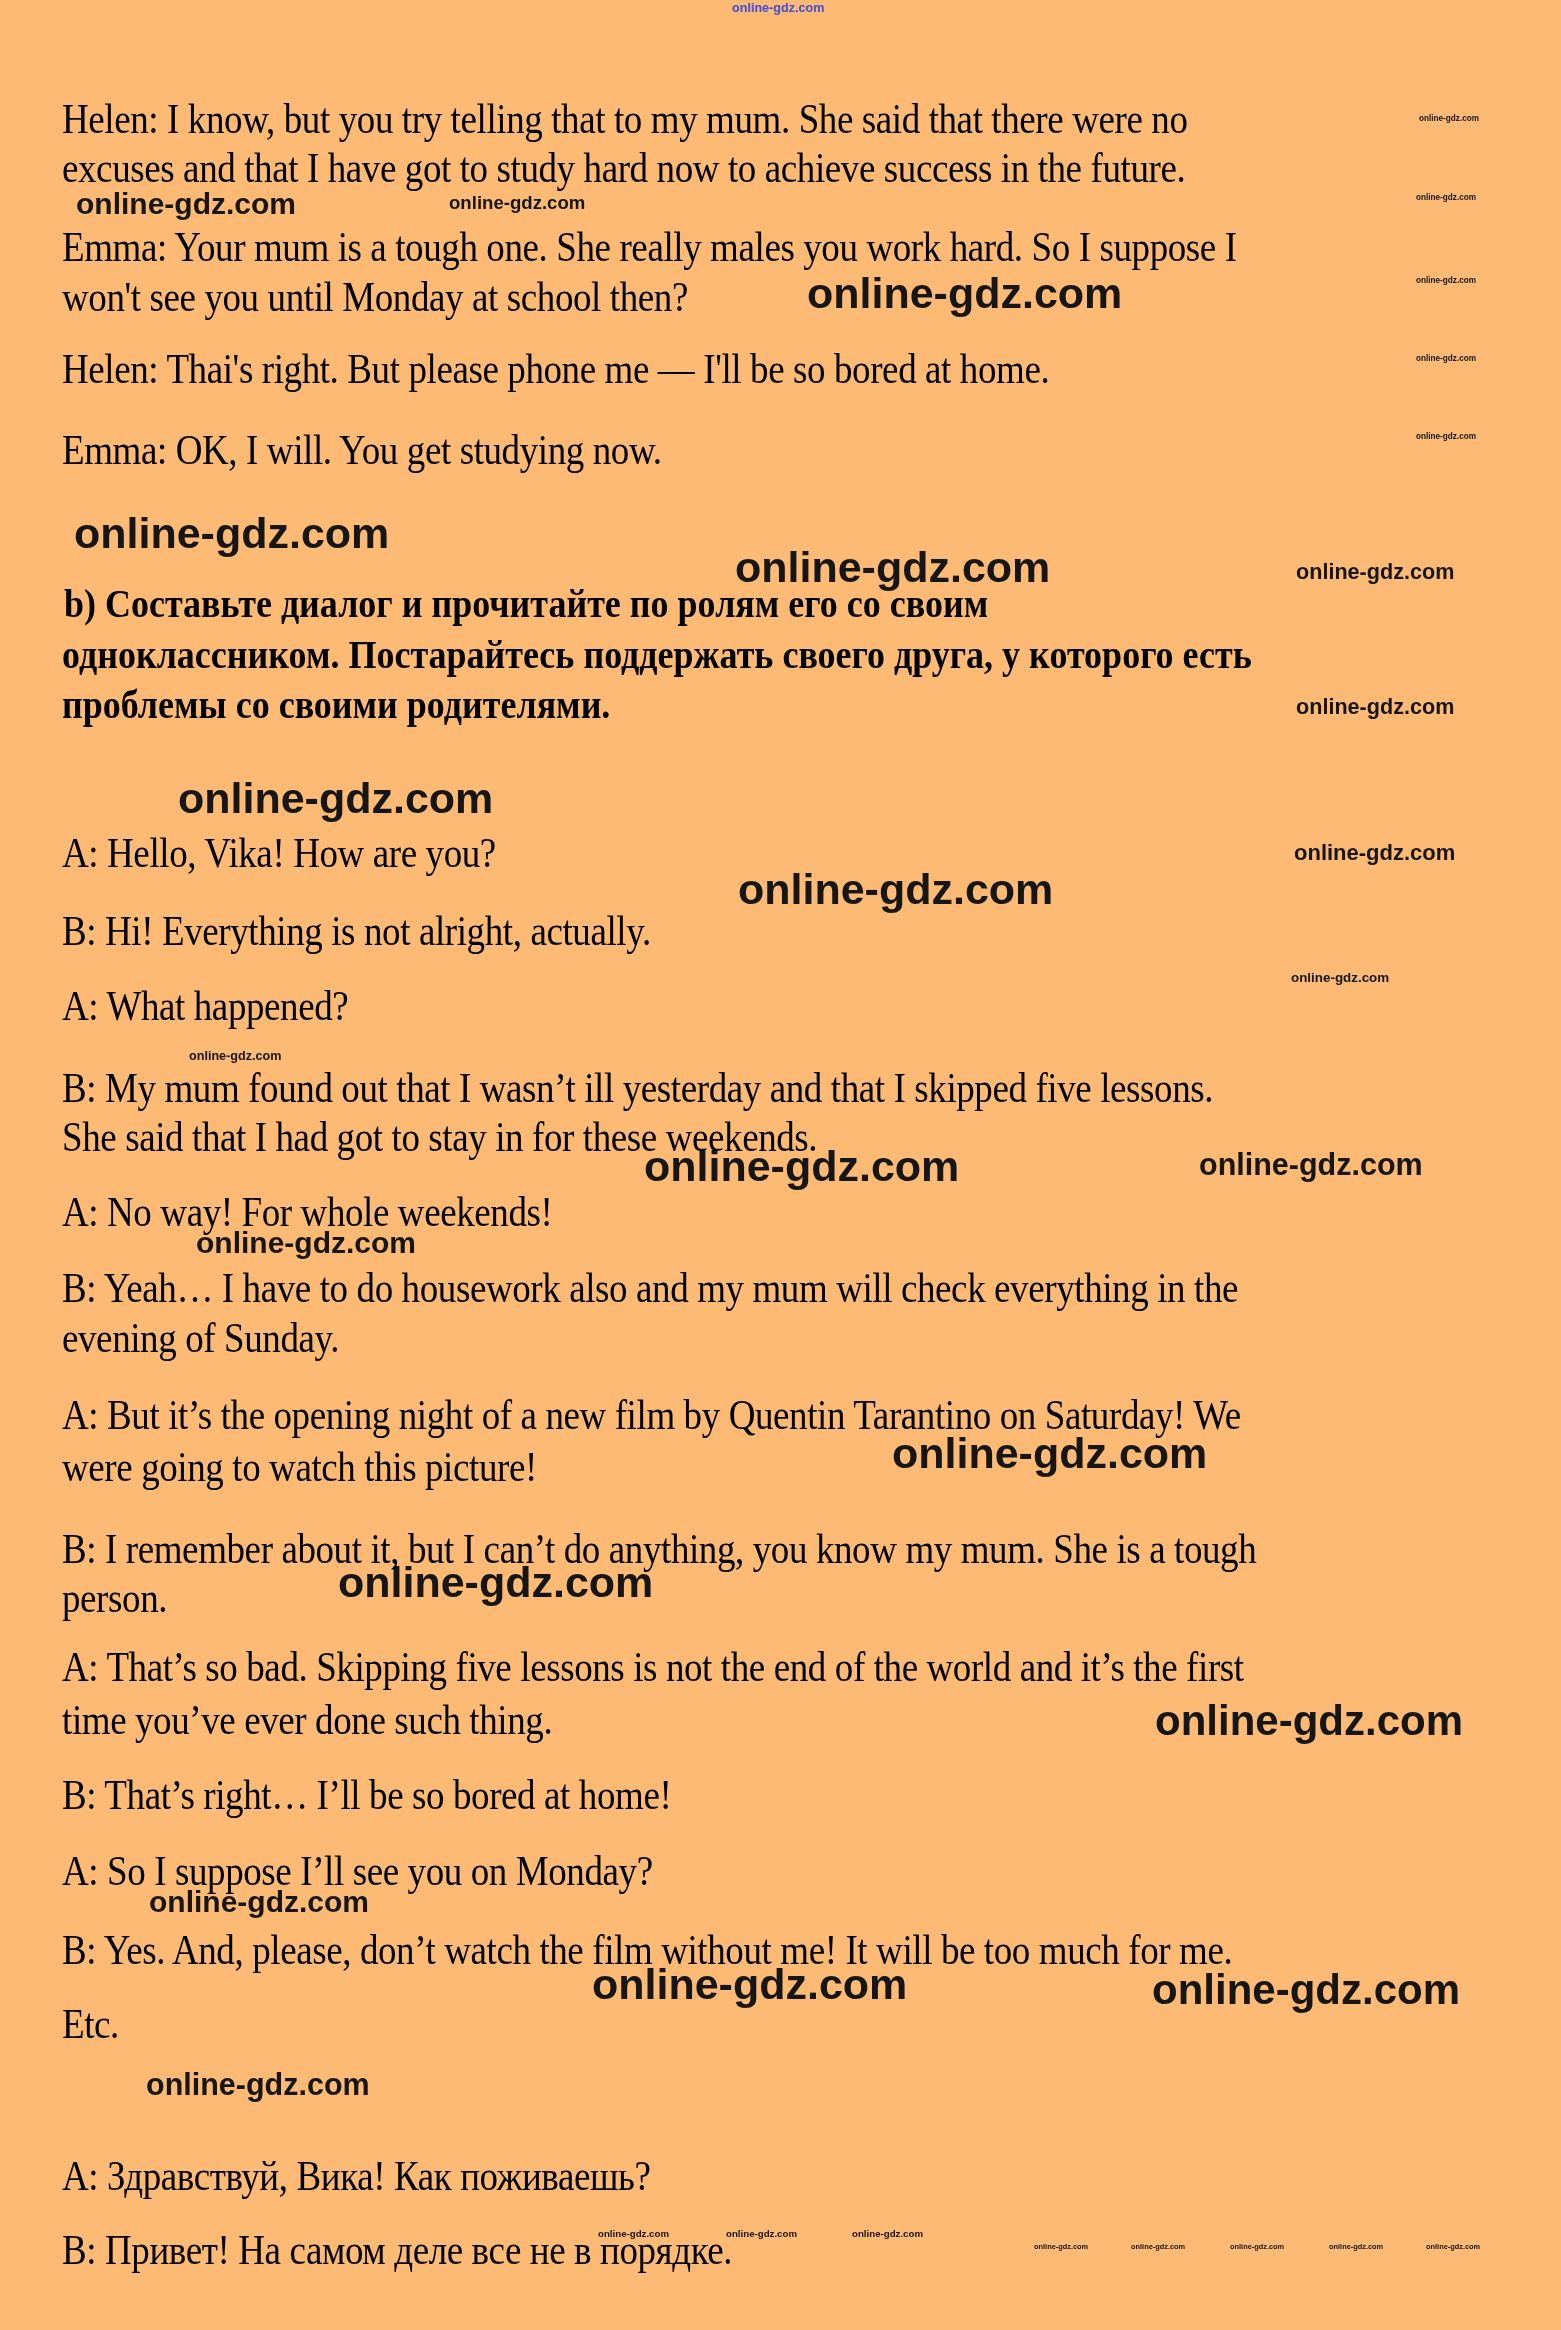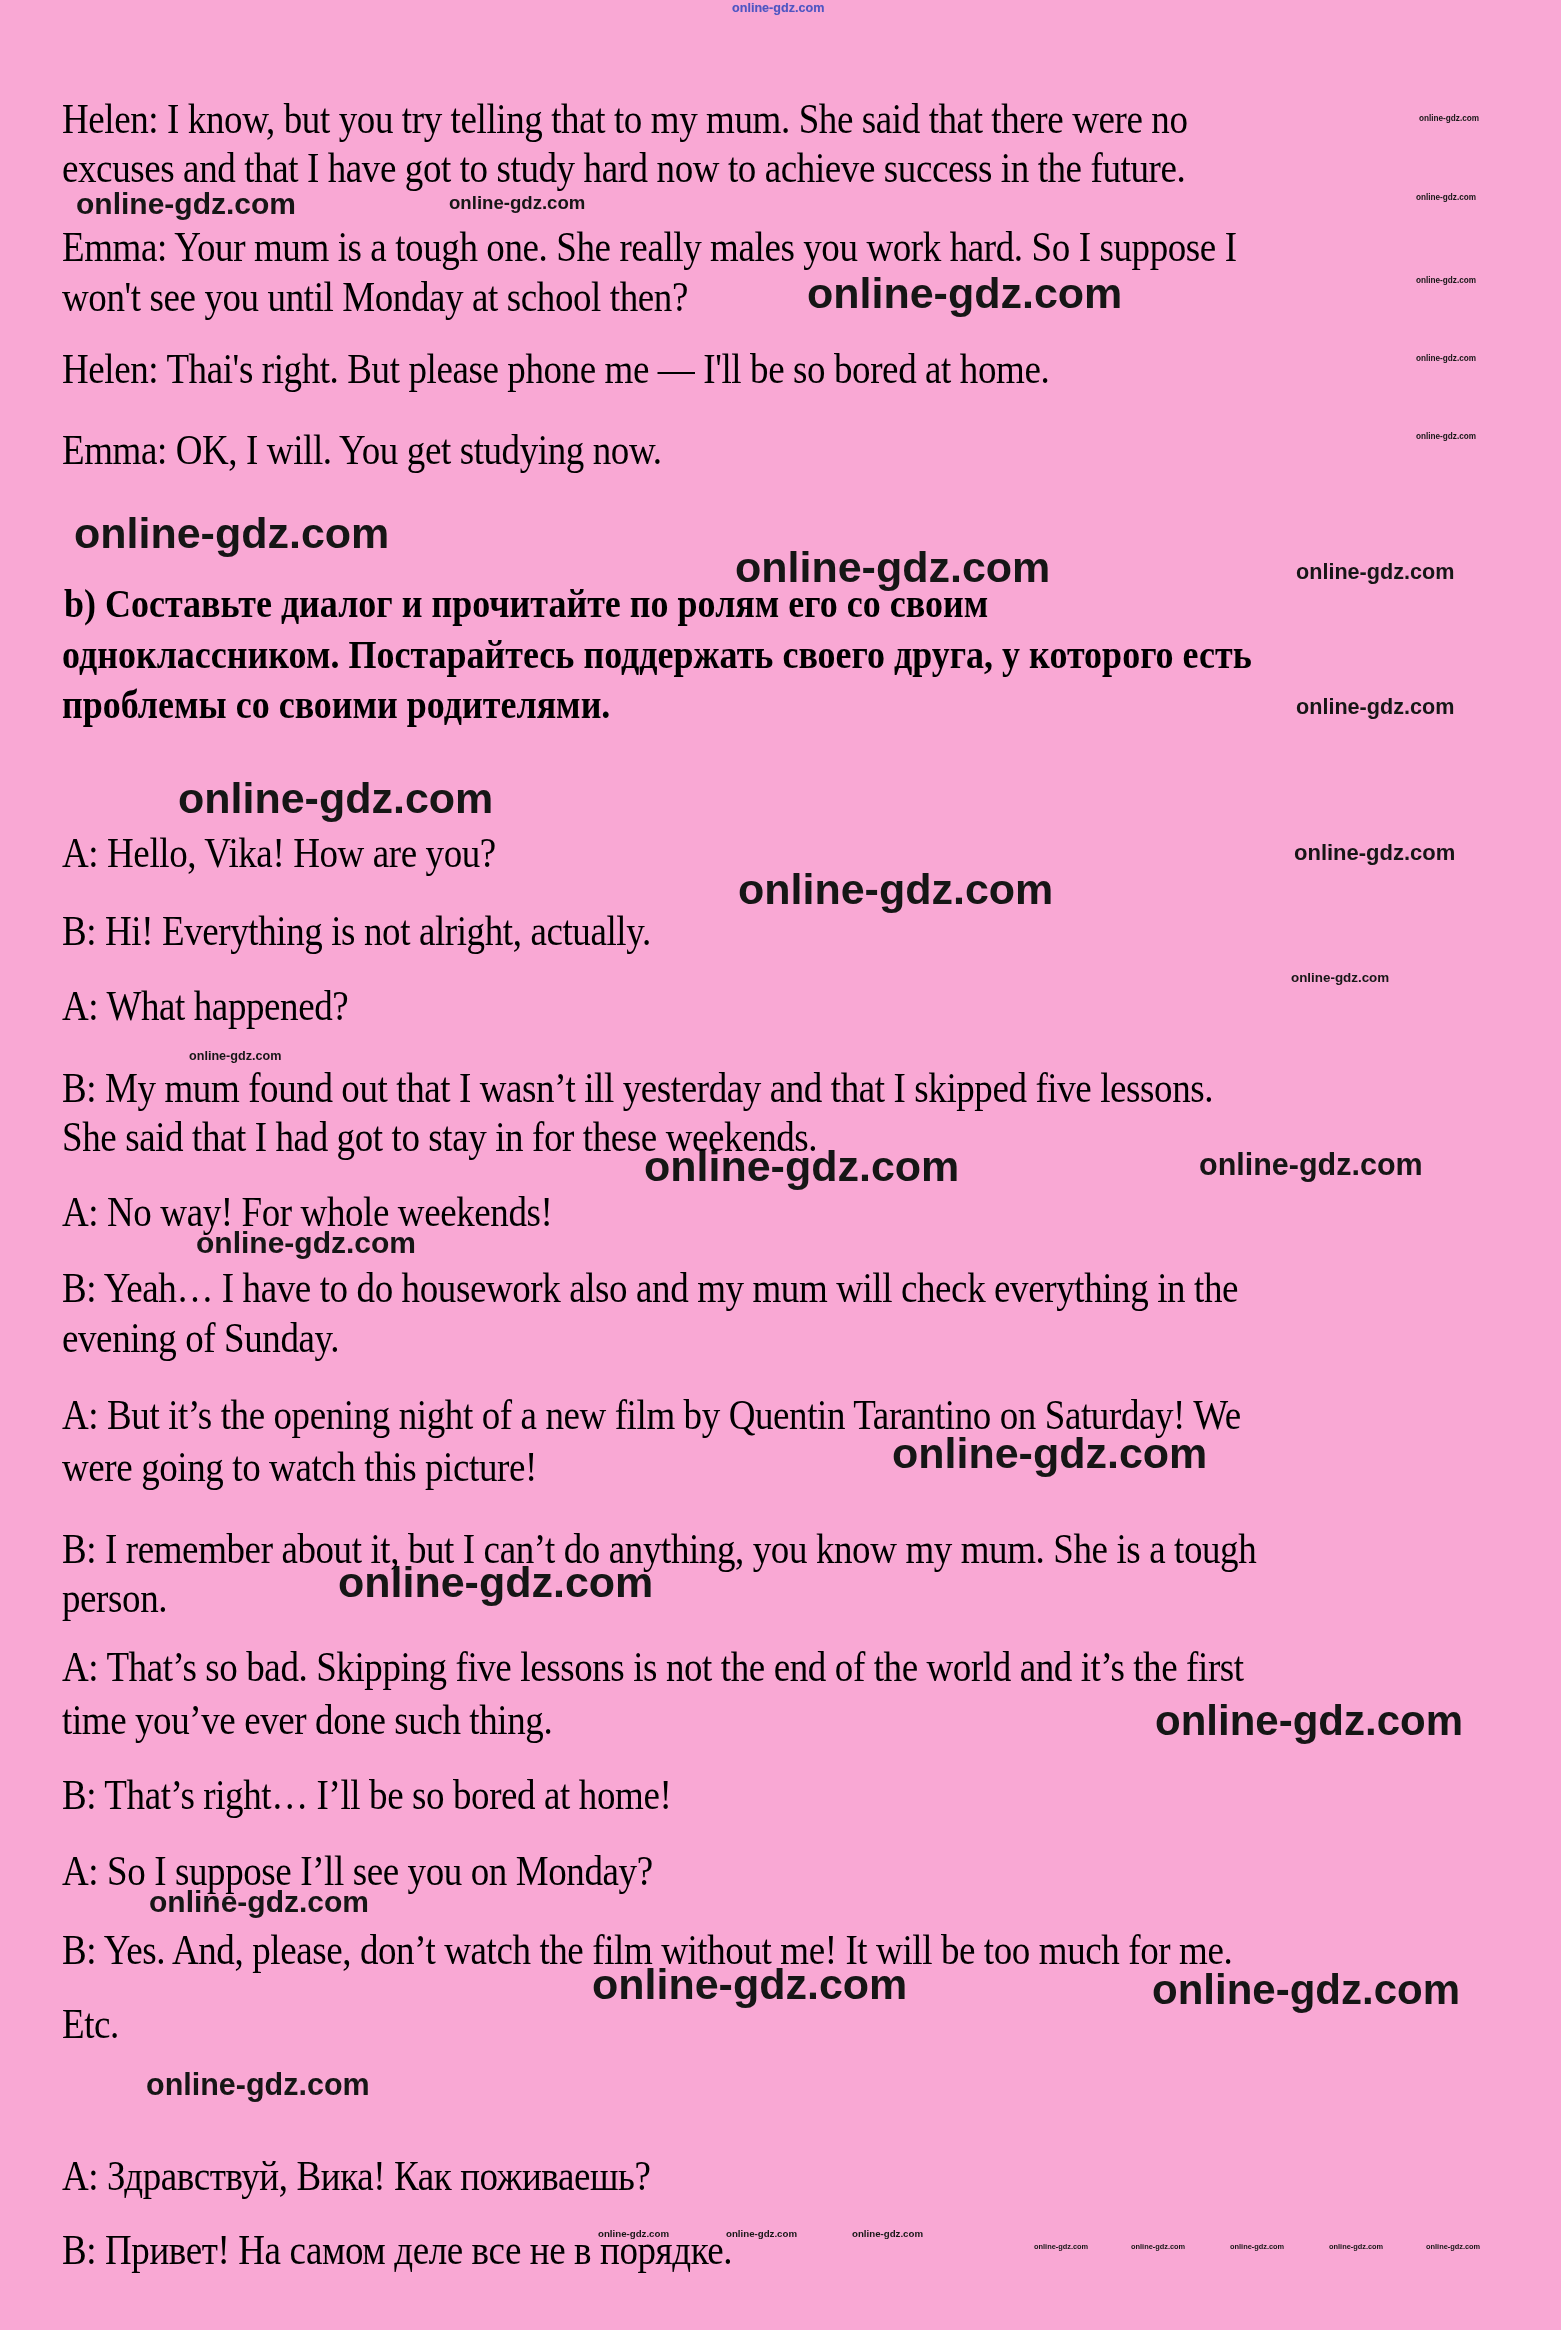--- a/index.html
+++ b/index.html
@@ -1,20 +1,20 @@
 <!DOCTYPE html>
 <html style="font-size:12px"><head>
 <meta charset="utf-8">
 <style>
   html, body { margin: 0; padding: 0; background: #e8e8e8; }
   .page {
     position: relative;
     width: 1561px;
     height: 2330px;
-    background: #f9a8d4;
+    background: #fdba74;
     overflow: hidden;
   }
   .ln {
     position: absolute;
     white-space: nowrap;
     font-family: "Liberation Serif", serif;
     font-size: 37px;
     line-height: 1.05;
     color: #000;
     letter-spacing: -0.4px;

